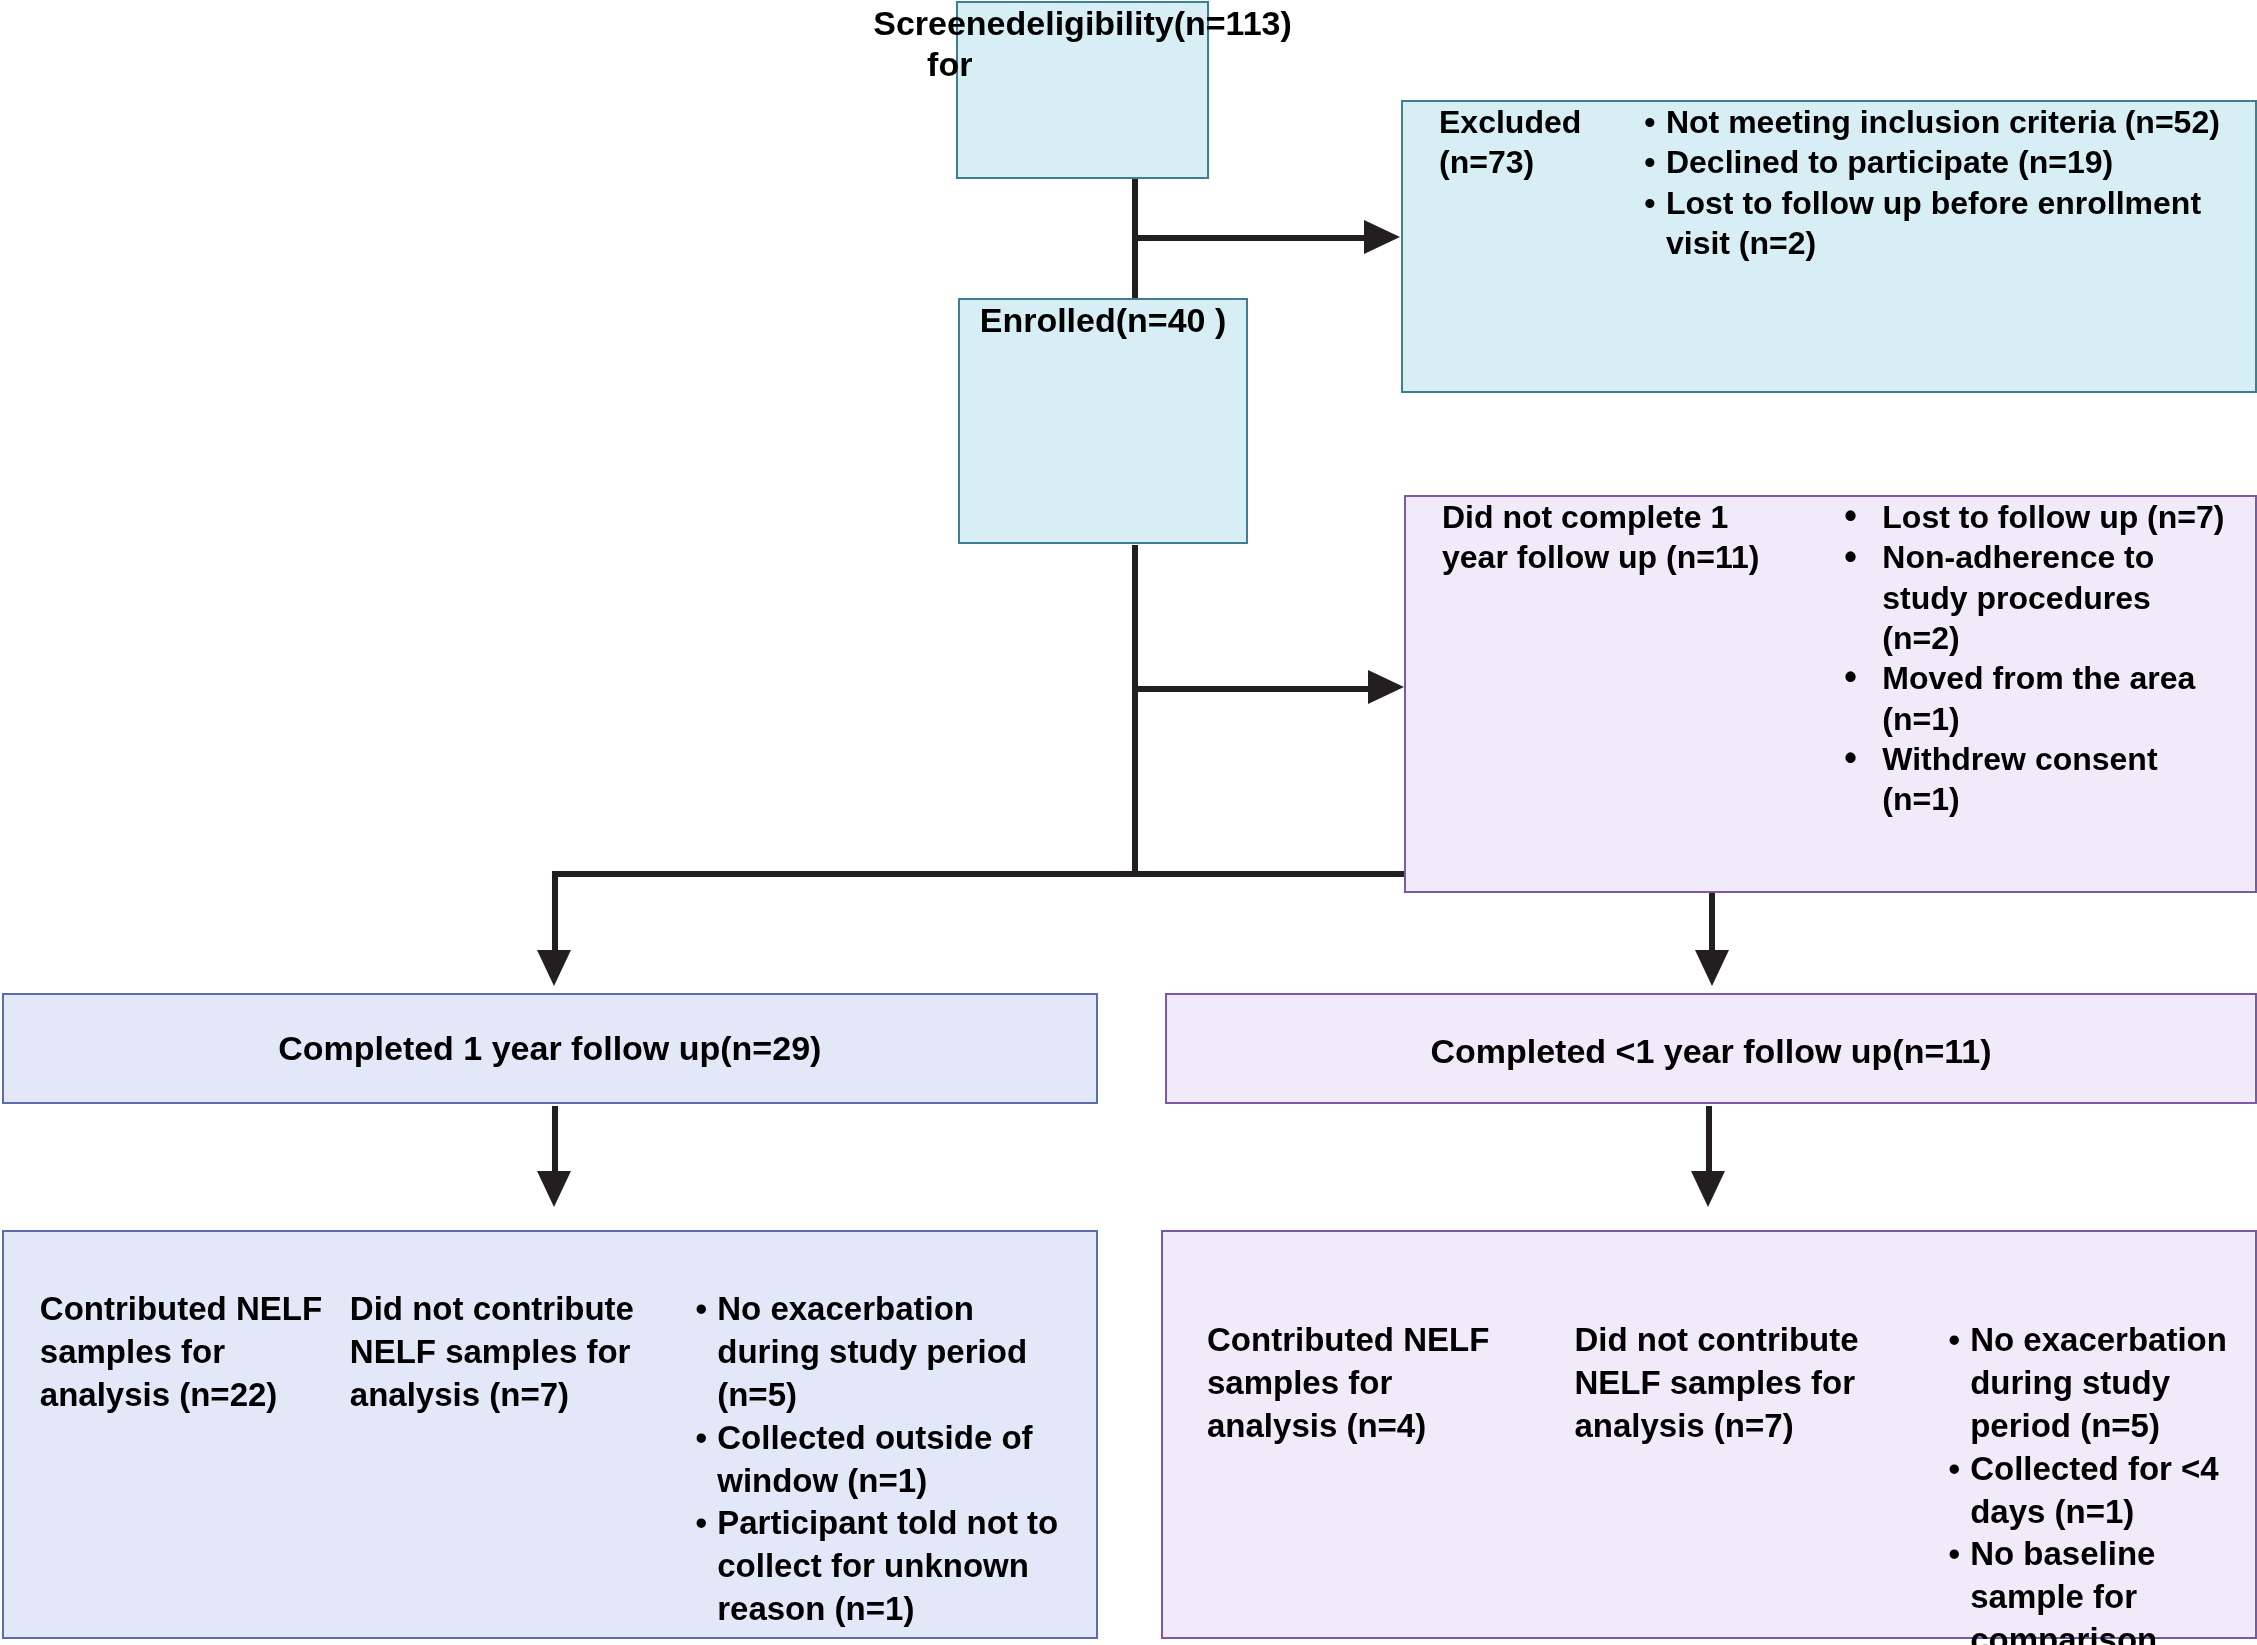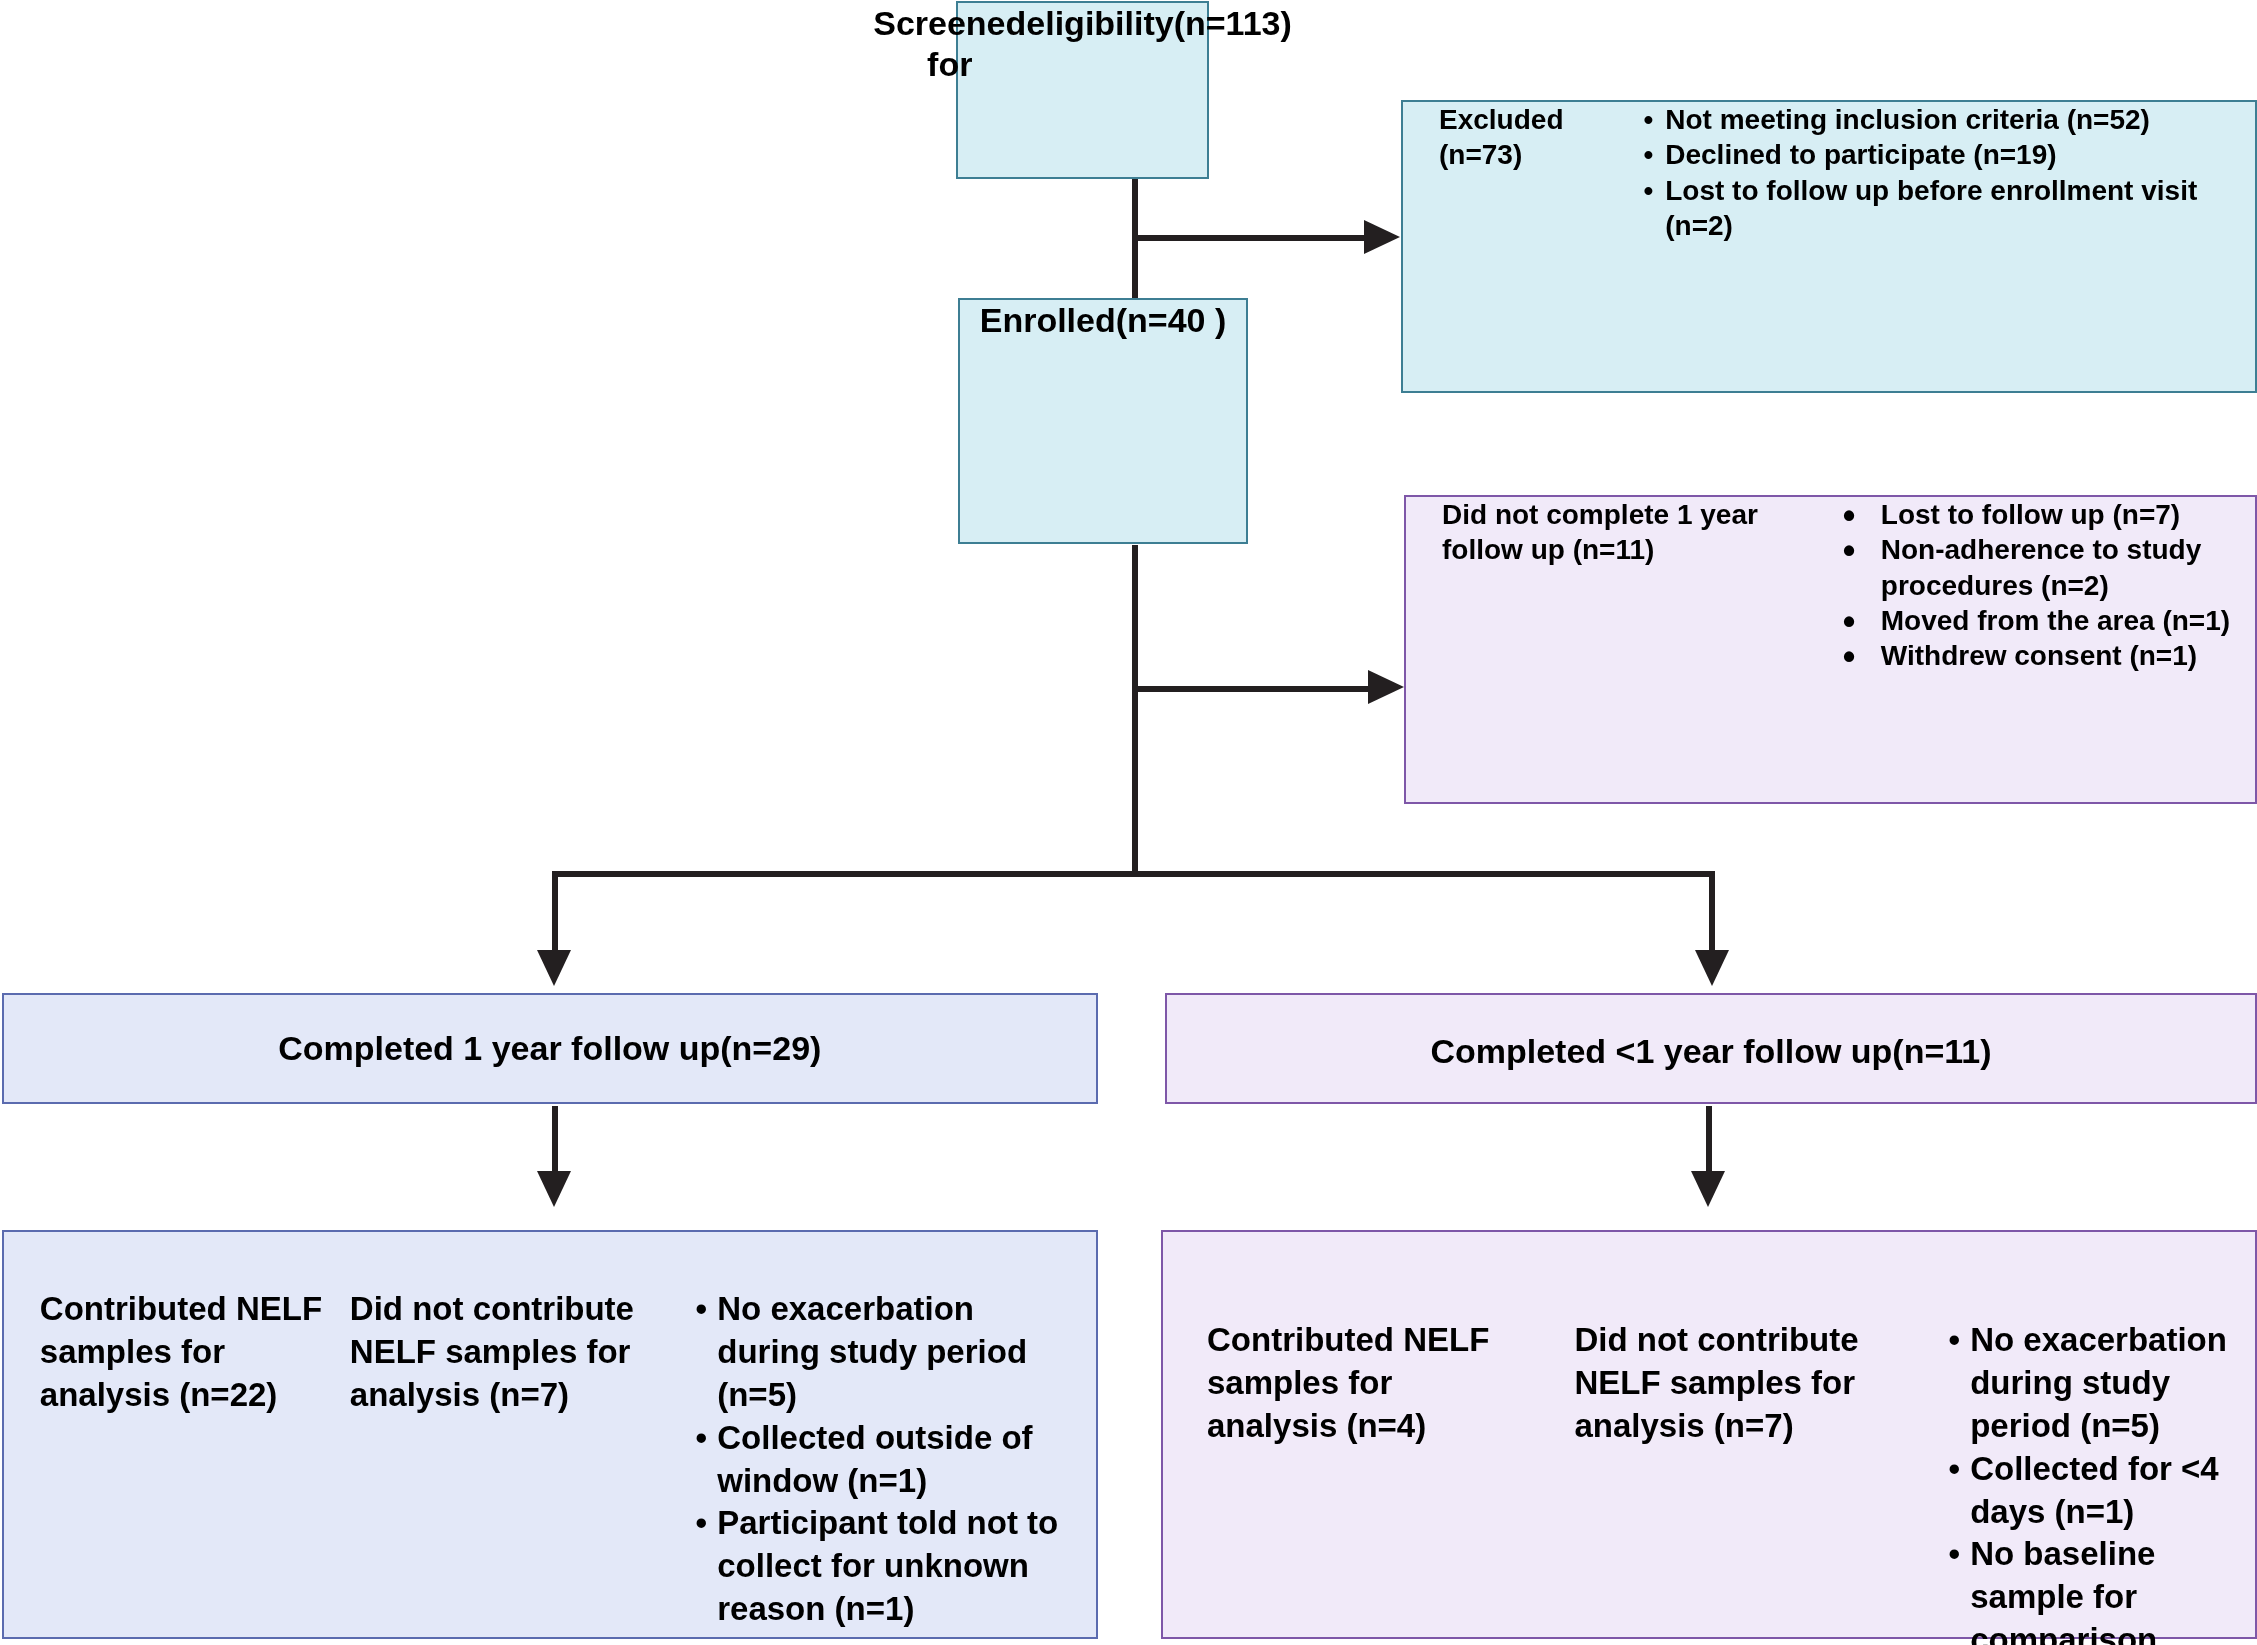--- a/index.html
+++ b/index.html
@@ -11,21 +11,21 @@
 
   
   .cyan   {background:#d7eef4;border-color:#3d7e93;}
   .violet {background:#f1eaf9;border-color:#7e57a8;}
   .indigo {background:#e3e8f8;border-color:#5b6baf;}
 
   .ctr{text-align:center;}
   .lft{text-align:left;}
 
   .t1{font-size:34px;line-height:1.22;}
-  .t2{font-size:28px;line-height:1.26;}
+  .t2{font-size:32px;line-height:1.26;}
   .t3{font-size:33px;line-height:1.30;}
 
   .pad-l{padding-left:36px;padding-right:20px;}
   .pad-l2{padding-left:44px;padding-right:20px;}
 
   ul.bul{list-style:none;margin:0;padding:0;}
   ul.bul > li{position:relative;padding-left:23.6px;}
   ul.bul > li::before{content:"\2022";position:absolute;left:1.8px;top:0;}
 
   ul.dot{list-style:none;margin:0;padding:0 0 0 47px;}
@@ -87,21 +87,21 @@
     </div>
   </div>
 
   <div class="box cyan" style="left:958px;top:298px;width:290px;height:246px;">
     <div class="inner ctr t1" style="padding:0 7.3px;">
       <div>Enrolled</div>
       <div>(n=40 )</div>
     </div>
   </div>
 
-  <div class="box violet" style="left:1404px;top:495px;width:853px;height:309px;">
+  <div class="box violet" style="left:1404px;top:495px;width:853px;height:398px;">
     <div class="inner lft t2 pad-l">
       <div>Did not complete 1 year follow up (n=11)</div>
       <ul class="dot">
         <li>Lost to follow up (n=7)</li>
         <li>Non-adherence to study procedures (n=2)</li>
         <li>Moved from the area (n=1)</li>
         <li>Withdrew consent (n=1)</li>
       </ul>
     </div>
   </div>

